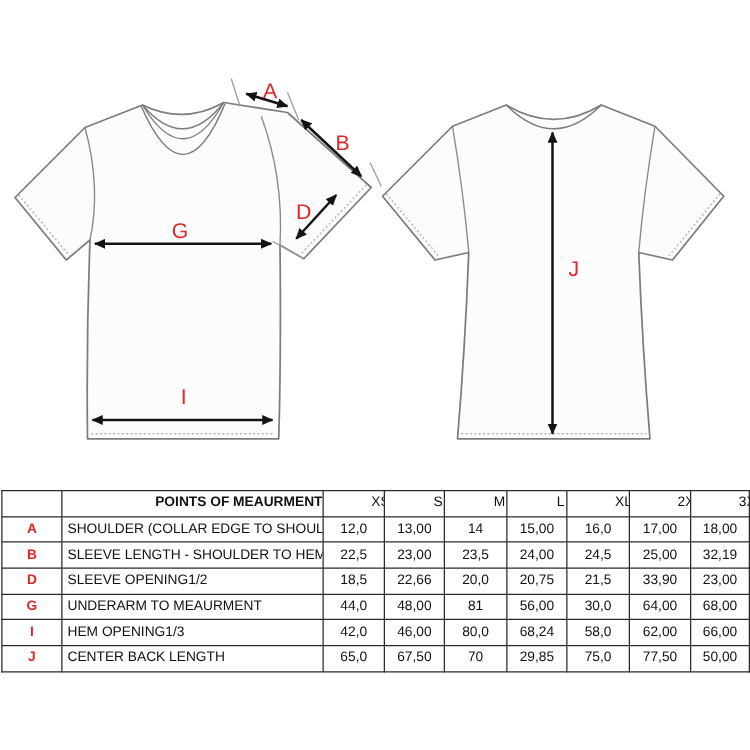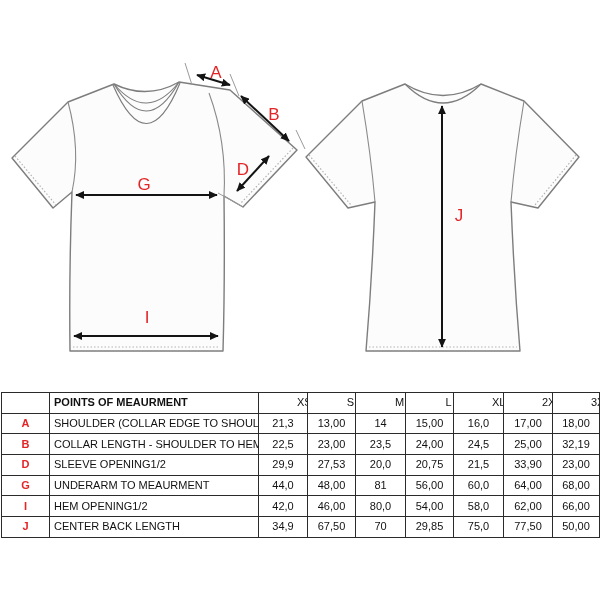--- a/index.html
+++ b/index.html
@@ -8,21 +8,21 @@
   #diagram{position:absolute;left:0;top:0;}
   svg text.dim-label{fill:#e32526;font-size:17px;font-family:"Liberation Sans",sans-serif;}
   #size-table{position:absolute;left:1px;top:392px;width:598px;border-collapse:collapse;
               table-layout:fixed;font-size:11px;color:#111;}
   #size-table td,#size-table th{border:1px solid #2b2b2b;height:19.7px;padding:0;
               line-height:1;vertical-align:middle;text-align:center;overflow:hidden;
               white-space:nowrap;}
   #size-table .rowletter{color:#e32526;font-weight:bold;}
   #size-table .pom{text-align:left;padding-left:4px;}
   #size-table thead th{font-weight:normal;padding-left:38px;}
-  #size-table thead .pom{font-weight:bold;}
+  #size-table thead .pom{font-weight:bold;text-align:right;}
 </style>
 </head>
 <body>
 
 <div id="stage">
 
   <svg id="diagram" width="600" height="388" viewBox="0 0 600 388">
     <defs>
       <marker id="ah" markerWidth="10" markerHeight="8" refX="8.2" refY="4" orient="auto-start-reverse" markerUnits="userSpaceOnUse">
         <path d="M0,0 L9,4 L0,8 Z" fill="#141414"></path>
@@ -103,76 +103,76 @@
         <th>L</th>
         <th>XL</th>
         <th>2XL</th>
         <th>3XL</th>
       </tr>
     </thead>
     <tbody>
       <tr>
         <td class="rowletter">A</td>
         <td class="pom">SHOULDER (COLLAR EDGE TO SHOULDER EDGE)</td>
-        <td>21,3</td>
+        <td>12,0</td>
         <td>13,00</td>
         <td>14</td>
         <td>15,00</td>
         <td>16,0</td>
         <td>17,00</td>
         <td>18,00</td>
       </tr>
       <tr>
         <td class="rowletter">B</td>
-        <td class="pom">COLLAR LENGTH - SHOULDER TO HEM</td>
+        <td class="pom">SLEEVE LENGTH - SHOULDER TO HEM</td>
         <td>22,5</td>
         <td>23,00</td>
         <td>23,5</td>
         <td>24,00</td>
         <td>24,5</td>
         <td>25,00</td>
         <td>32,19</td>
       </tr>
       <tr>
         <td class="rowletter">D</td>
         <td class="pom">SLEEVE OPENING1/2</td>
-        <td>29,9</td>
-        <td>27,53</td>
+        <td>18,5</td>
+        <td>22,66</td>
         <td>20,0</td>
         <td>20,75</td>
         <td>21,5</td>
         <td>33,90</td>
         <td>23,00</td>
       </tr>
       <tr>
         <td class="rowletter">G</td>
         <td class="pom">UNDERARM TO MEAURMENT</td>
         <td>44,0</td>
         <td>48,00</td>
         <td>81</td>
         <td>56,00</td>
-        <td>60,0</td>
+        <td>30,0</td>
         <td>64,00</td>
         <td>68,00</td>
       </tr>
       <tr>
         <td class="rowletter">I</td>
-        <td class="pom">HEM OPENING1/2</td>
+        <td class="pom">HEM OPENING1/3</td>
         <td>42,0</td>
         <td>46,00</td>
         <td>80,0</td>
-        <td>54,00</td>
+        <td>68,24</td>
         <td>58,0</td>
         <td>62,00</td>
         <td>66,00</td>
       </tr>
       <tr>
         <td class="rowletter">J</td>
         <td class="pom">CENTER BACK LENGTH</td>
-        <td>34,9</td>
+        <td>65,0</td>
         <td>67,50</td>
         <td>70</td>
         <td>29,85</td>
         <td>75,0</td>
         <td>77,50</td>
         <td>50,00</td>
       </tr>
     </tbody>
   </table>
 </div>

